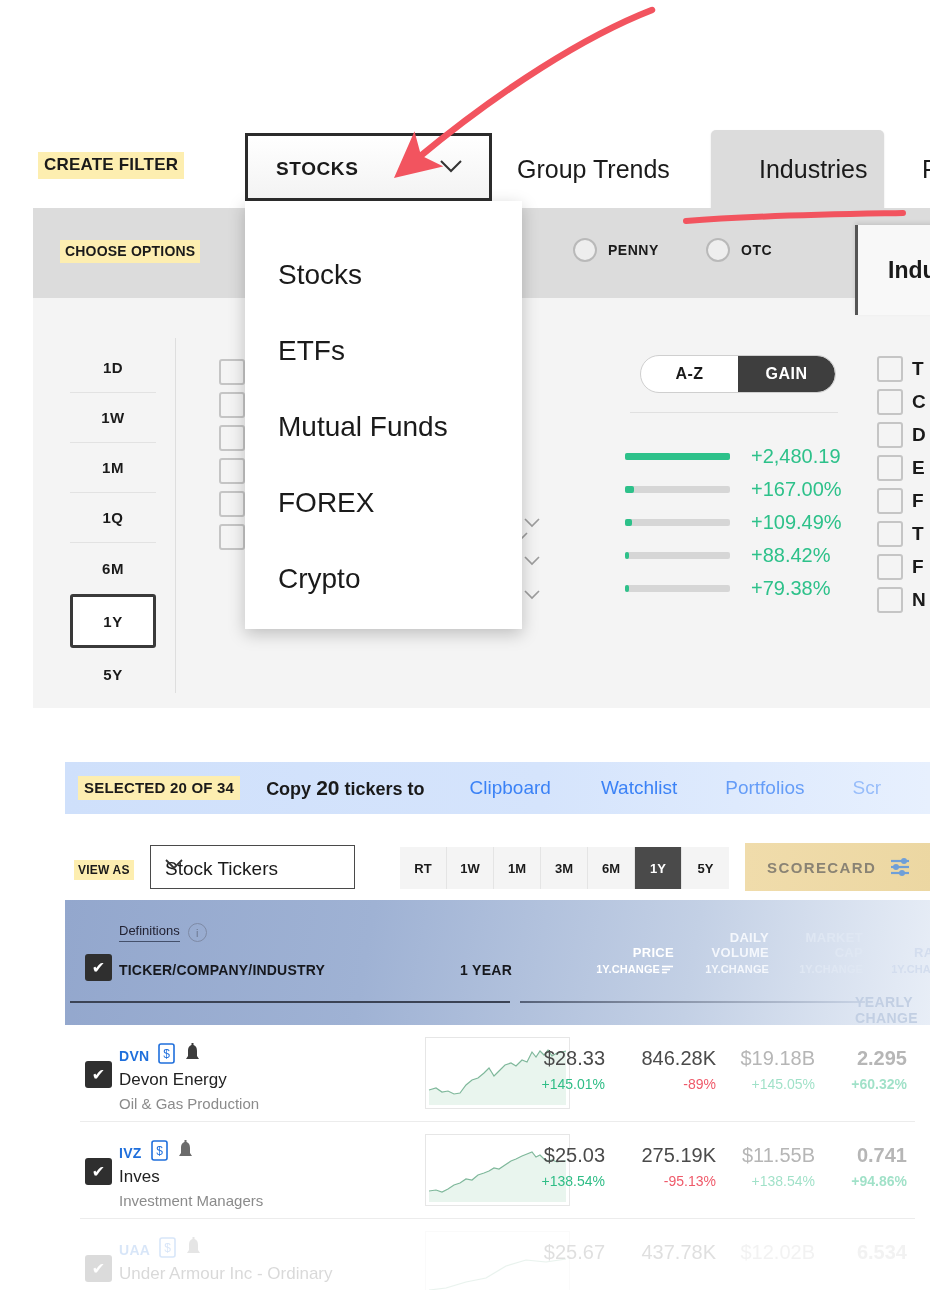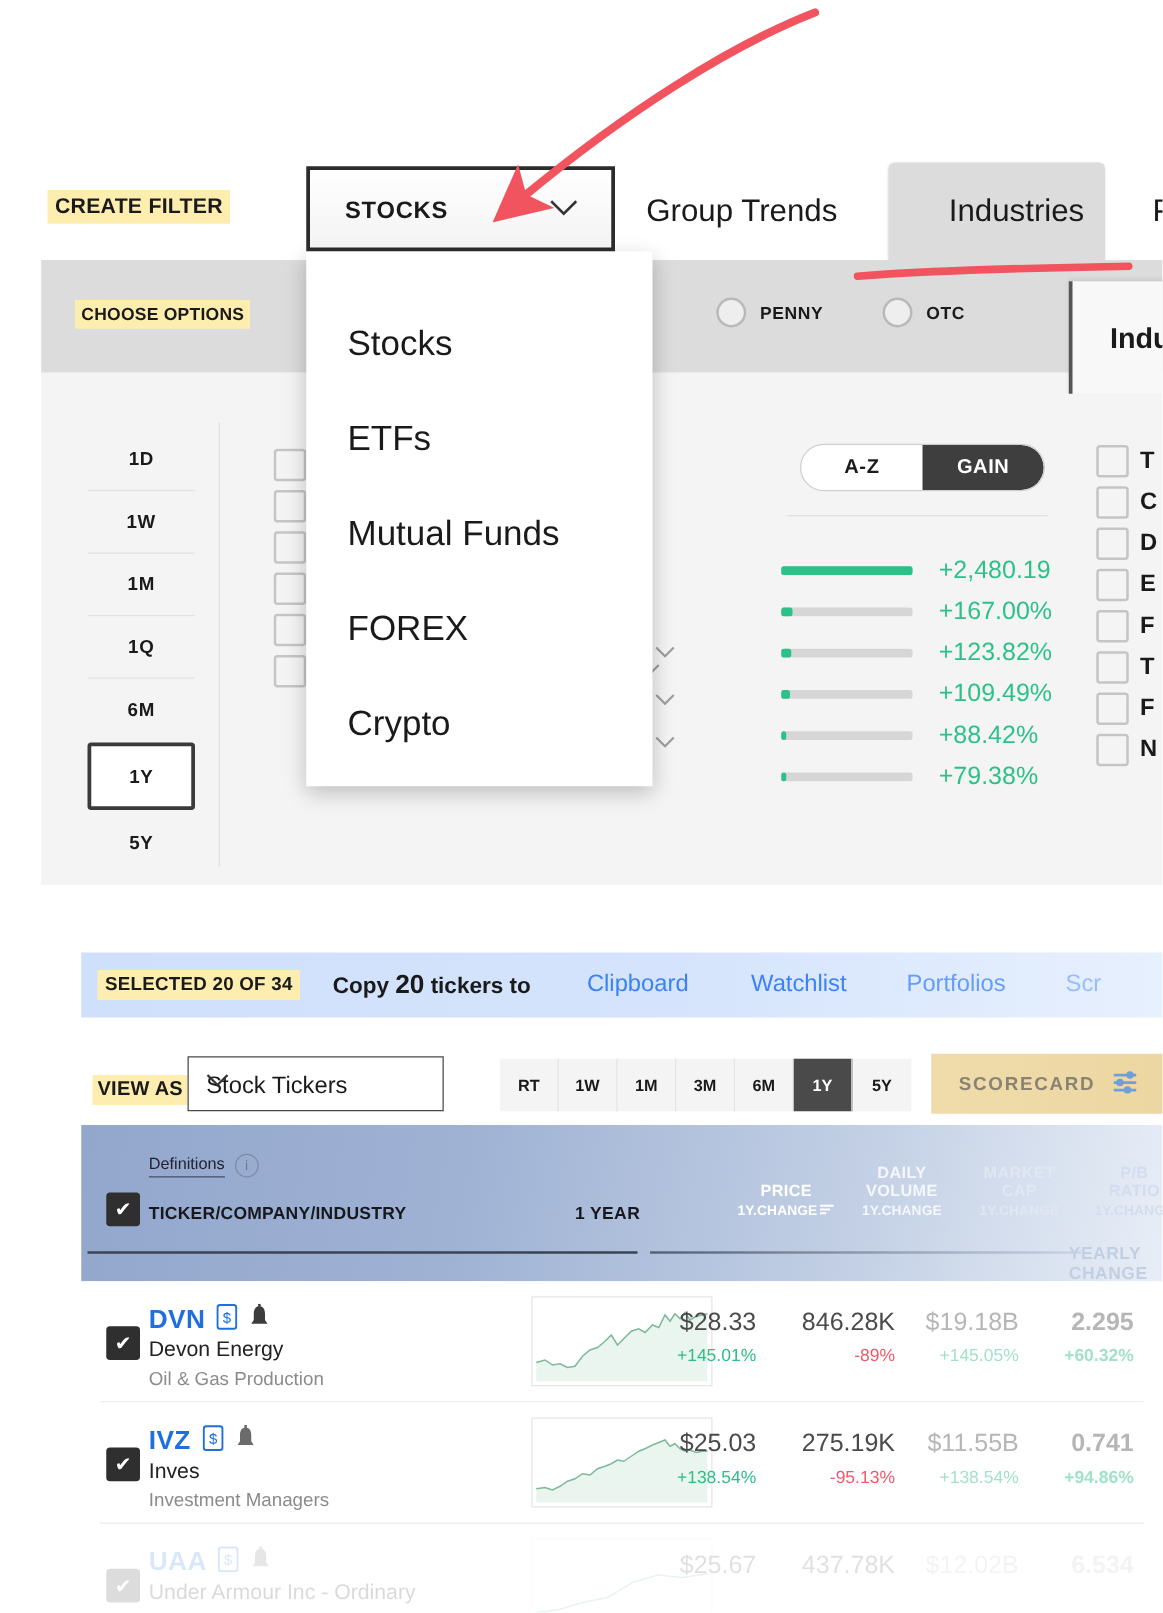--- a/index.html
+++ b/index.html
@@ -148,21 +148,21 @@
   .sel-link { font-size:19px; color:#3b82f6; }
   .sel-link.l1 { margin-left:45px; }
   .sel-link.l2 { margin-left:50px; }
   .sel-link.l3 { margin-left:48px; opacity:.74; }
   .sel-link.l4 { margin-left:48px; opacity:.45; }
 
   
   .viewas-row { position:absolute; left:65px; top:845px; width:865px; height:52px; }
   .viewas-badge {
     position:absolute; left:9px; top:15px; background:#fdeeb0;
-    font-size:16px; font-weight:bold; padding:3px 4px; letter-spacing:.2px; color:#1a1a1a;
+    font-size:12px; font-weight:bold; padding:3px 4px; letter-spacing:.2px; color:#1a1a1a;
   }
   .viewas-select {
     position:absolute; left:85px; top:0; width:205px; height:44px;
     border:1px solid #4a4a4a; background:#ffffff;
   }
   .viewas-select span { position:absolute; left:14px; top:12px; font-size:19px; color:#1a1a1a;text-align:center; }
   .viewas-select .chev { position:absolute; right:15px; top:13px; }
 
   .tfbar { position:absolute; left:335px; top:2px; height:42px; display:flex; background:#f4f4f4; }
   .tf { width:47px; display:flex; align-items:center; justify-content:center;
@@ -188,21 +188,21 @@
   .defs .dtxt { font-size:13px; color:#223; border-bottom:1px solid #44506b; padding-bottom:3px; }
   .defs .info {
     width:19px;height:19px;border-radius:50%;border:1px solid #7e8aa5;
     display:flex;align-items:center;justify-content:center;font-size:11px;color:#68melt;color:#6c7890;
   }
   .hcbx {
     position:absolute; left:20px; top:54px; width:27px; height:27px;
     background:#2f2f2f; border-radius:3px; color:#fff;
     display:flex;align-items:center;justify-content:center;font-size:16px;
   }
-  .hcol { position:absolute; font-size:13px; font-weight:bold; letter-spacing:.3px; text-align:center; }
+  .hcol { position:absolute; font-size:13px; font-weight:bold; letter-spacing:.3px; text-align:right; }
   .h-ticker { left:54px; top:62px; font-size:14px; color:#16181d; letter-spacing:.2px; }
   .h-1year  { left:395px; top:62px; font-size:14px; color:#16181d; }
   .h-price  { left:519px; top:45px; width:90px; color:#ffffff; }
   .h-vol    { left:609px; top:30px; width:95px; color:#f4f7fc; }
   .h-mcap   { left:703px; top:30px; width:95px; color:#dfe7f3; }
   .h-pb     { left:795px; top:30px; width:95px; color:#d3ddee; }
   .hsub { display:block; font-size:11px; font-weight:bold; margin-top:3px; letter-spacing:.1px; }
   .sorticon { display:inline-block; vertical-align:middle; margin-left:2px; }
   .hr-left { position:absolute; left:5px; top:101px; width:440px; height:2px; background:#3b4355; }
   .hr-right { position:absolute; left:455px; top:101px; width:345px; height:2px;
@@ -213,21 +213,21 @@
   .trow.r1 { top:1025px; }
   .trow.r2 { top:1122px; }
   .trow.r3 { top:1219px; }
   .trow .rule { position:absolute; left:15px; top:96px; width:835px; height:1px; background:#ececec; }
   .rcb {
     position:absolute; left:20px; top:36px; width:27px; height:27px;
     background:#2f2f2f; border-radius:3px; color:#fff;
     display:flex;align-items:center;justify-content:center;font-size:16px;
   }
   .tkr { position:absolute; left:54px; top:18px; display:flex; align-items:center; gap:9px; }
-  .tkr .sym { font-size:21px; font-weight:bold; color:#1f6fdc; letter-spacing:.3px; }
+  .tkr .sym { font-size:14px; font-weight:bold; color:#1f6fdc; letter-spacing:.3px; }
   .cname { position:absolute; left:54px; top:45px; font-size:17px; color:#222; }
   .cind  { position:absolute; left:54px; top:70px; font-size:15px; color:#8b8b8b; }
   .spark { position:absolute; left:360px; top:12px; width:145px; height:72px;
            border:1px solid #e6e6e6; background:#fff; }
   .spark svg { display:block; }
   .num { position:absolute; text-align:right; }
   .num .v { display:block; font-size:20px; color:#4a4a4a; white-space:nowrap; }
   .num .d { display:block; font-size:14px; margin-top:6px; white-space:nowrap; }
   .up { color:#2fbd86; } .down { color:#ef5a6a; }
   .c-price { left:440px; top:22px; width:100px; }
@@ -357,26 +357,20 @@
     <span class="gval">+2,480.19</span>
   </div>
   <div class="gain-row">
     <span class="gbar">
         <i style="width:9%"></i>
       </span>
     <span class="gval">+167.00%</span>
   </div>
   <div class="gain-row">
     <span class="gbar">
-        <i style="width:8%"></i>
-      </span>
-    <span class="gval">+123.82%</span>
-  </div>
-  <div class="gain-row">
-    <span class="gbar">
         <i style="width:7%"></i>
       </span>
     <span class="gval">+109.49%</span>
   </div>
   <div class="gain-row">
     <span class="gbar">
         <i style="width:4%"></i>
       </span>
     <span class="gval">+88.42%</span>
   </div>

